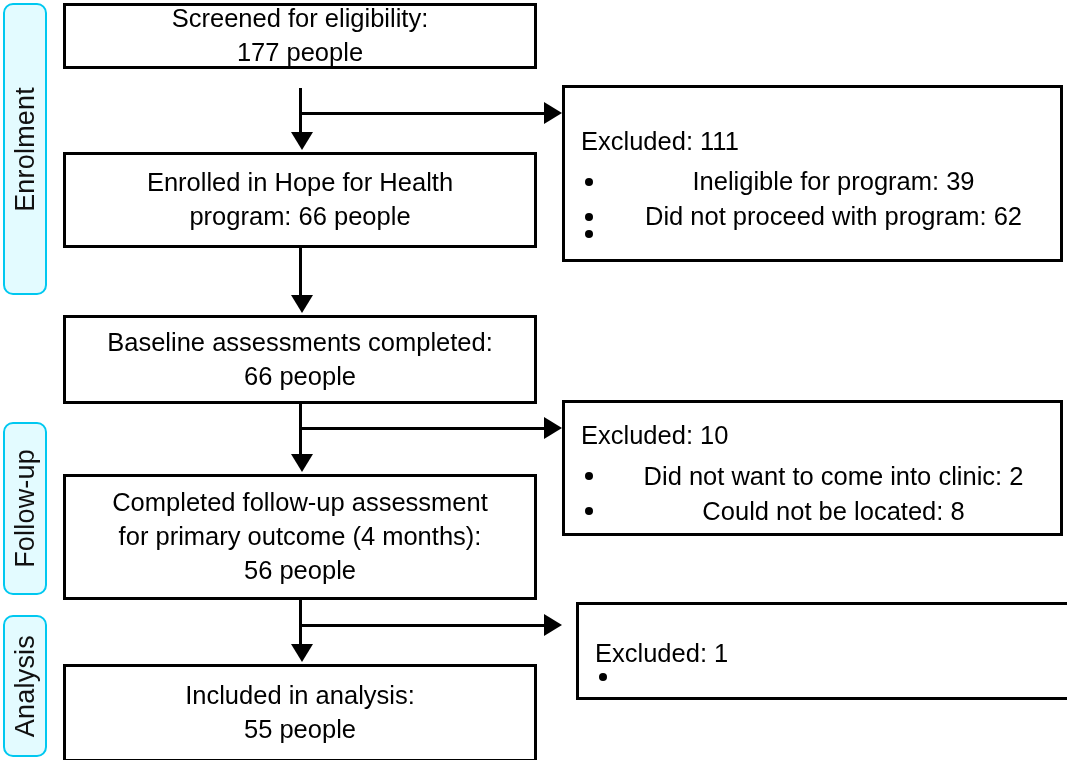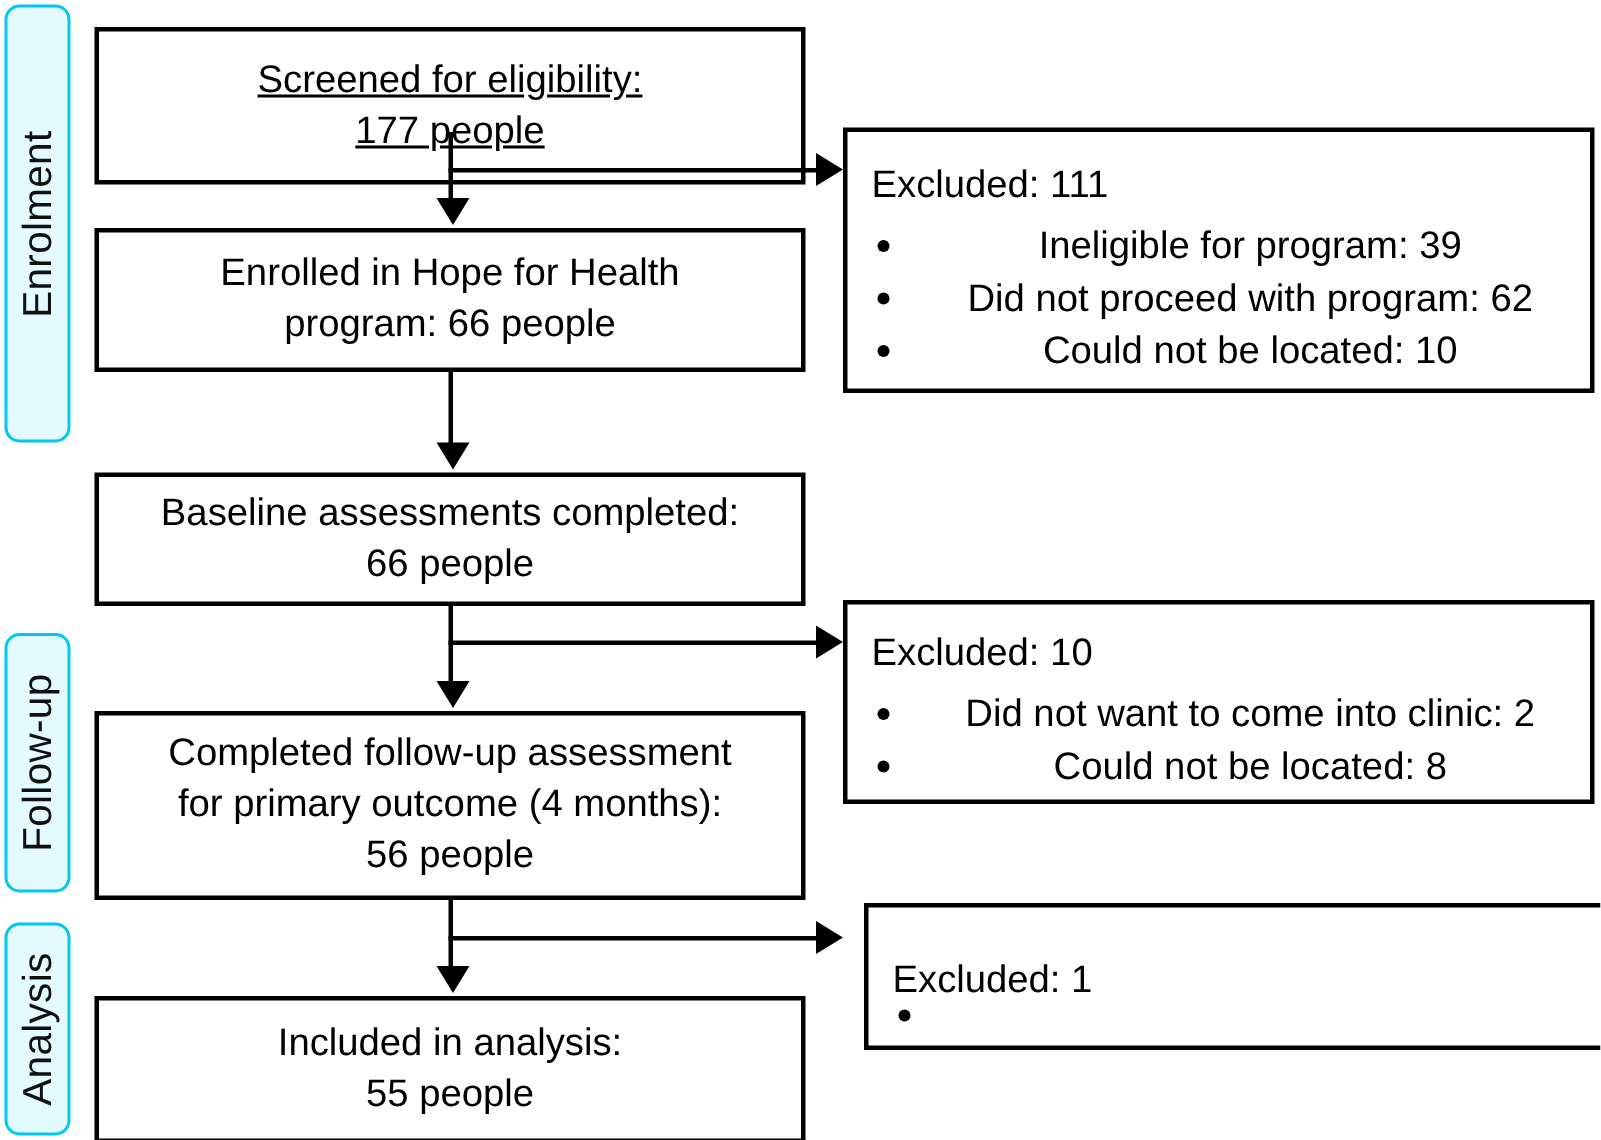--- a/index.html
+++ b/index.html
@@ -140,21 +140,21 @@
   </div>
 
   <div class="stage-pill" style="top:422px; height:173px;">
     <span class="stage-label">Follow-up</span>
   </div>
 
   <div class="stage-pill" style="top:615px; height:142px;">
     <span class="stage-label">Analysis</span>
   </div>
 
-  <div class="flow-box" style="left:63px; top:18px; width:474px; height:105px;text-decoration:underline;">
+  <div class="flow-box" style="left:63px; top:3px; width:474px; height:66px;">
     <span class="box-text">Screened for eligibility:
 177 people</span>
   </div>
 
   <div class="flow-box" style="left:63px; top:152px; width:474px; height:96px;">
     <span class="box-text">Enrolled in Hope for Health
 program: 66 people</span>
   </div>
 
   <div class="flow-box" style="left:63px; top:315px; width:474px; height:89px;">
@@ -179,21 +179,20 @@
       <li>
         <span class="bullet-dot"></span>
         <span>Ineligible for program: 39</span>
       </li>
       <li>
         <span class="bullet-dot"></span>
         <span>Did not proceed with program: 62</span>
       </li>
       <li>
         <span class="bullet-dot"></span>
-        <span>Could not be located: 10</span>
       </li>
     </ul>
   </div>
 
   <div class="excl-box" style="left:562px; top:400px; width:501px; height:136px;">
     <div class="excl-heading">Excluded: 10</div>
     <ul class="excl-list">
       <li>
         <span class="bullet-dot"></span>
         <span>Did not want to come into clinic: 2</span>

